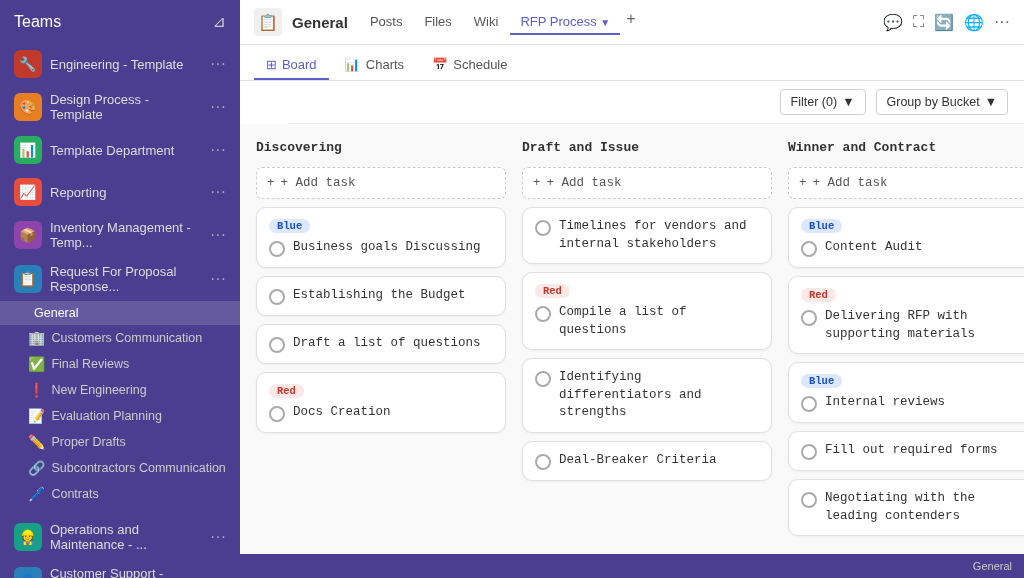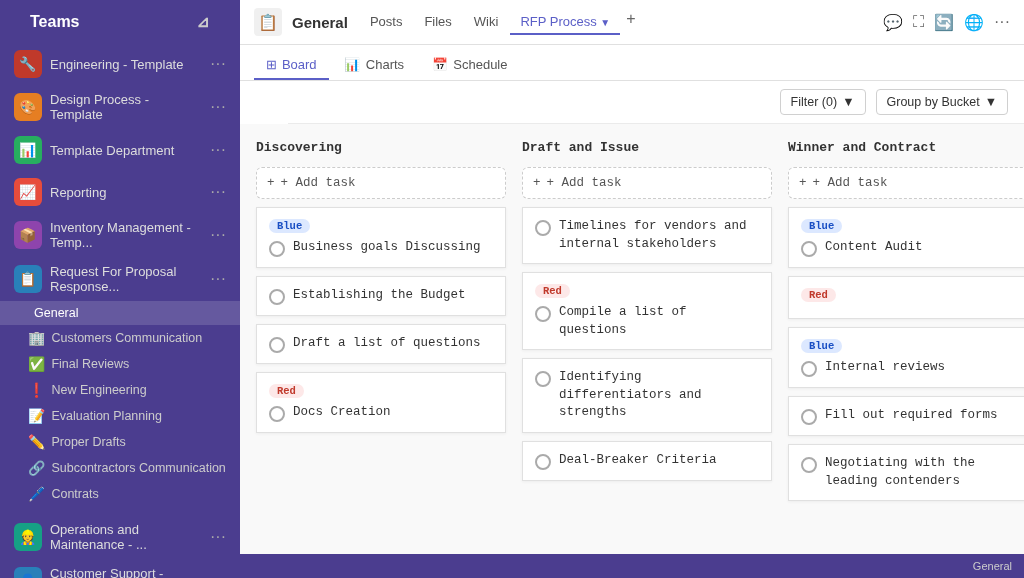--- a/index.html
+++ b/index.html
@@ -10,23 +10,23 @@
       width: 240px;
       min-width: 240px;
       background: #4b3d8f;
       color: #fff;
       display: flex;
       flex-direction: column;
       height: 100%;
       overflow-y: auto;
     }
     .sidebar-header {
-      padding: 12px 30px;
+      padding: 12px 14px;
       font-size: 16px;
-      font-weight: 700;
+      font-weight: 400;
       display: flex;
       align-items: center;
       justify-content: space-between;
     }
     .sidebar-header-icon {
       font-size: 16px;
       color: #ccc;
       cursor: pointer;
     }
     .sidebar-team-item {
@@ -189,21 +189,21 @@
       border: 1.5px dashed #ccc;
       border-radius: 6px;
       color: #555;
       font-size: 12.5px;
       cursor: pointer;
       background: #fff;
     }
     .task-card {
       background: #fff;
       border: 1px solid #e0e0e0;
-      border-radius: 0;
+      border-radius: 10px;
       padding: 10px 12px;
       cursor: pointer;
       box-shadow: 0 1px 3px rgba(0,0,0,0.05);
     }
     .task-label {
       display: inline-block;
       font-size: 10.5px;
       font-weight: 600;
       padding: 1px 8px;
       border-radius: 12px;
@@ -484,20 +484,24 @@
       <div class="task-card">
         <span class="task-label label-blue">Blue</span>
         <div class="task-row">
           <div class="task-circle"></div>
           <span class="task-text">Content Audit</span>
         </div>
       </div>
 
       <div class="task-card">
         <span class="task-label label-red">Red</span>
+        <div class="task-row">
+          <div class="task-circle"></div>
+          <span class="task-text">Delivering RFP with supporting materials</span>
+        </div>
       </div>
 
       <div class="task-card">
         <span class="task-label label-blue">Blue</span>
         <div class="task-row">
           <div class="task-circle"></div>
           <span class="task-text">Internal reviews</span>
         </div>
       </div>
 

